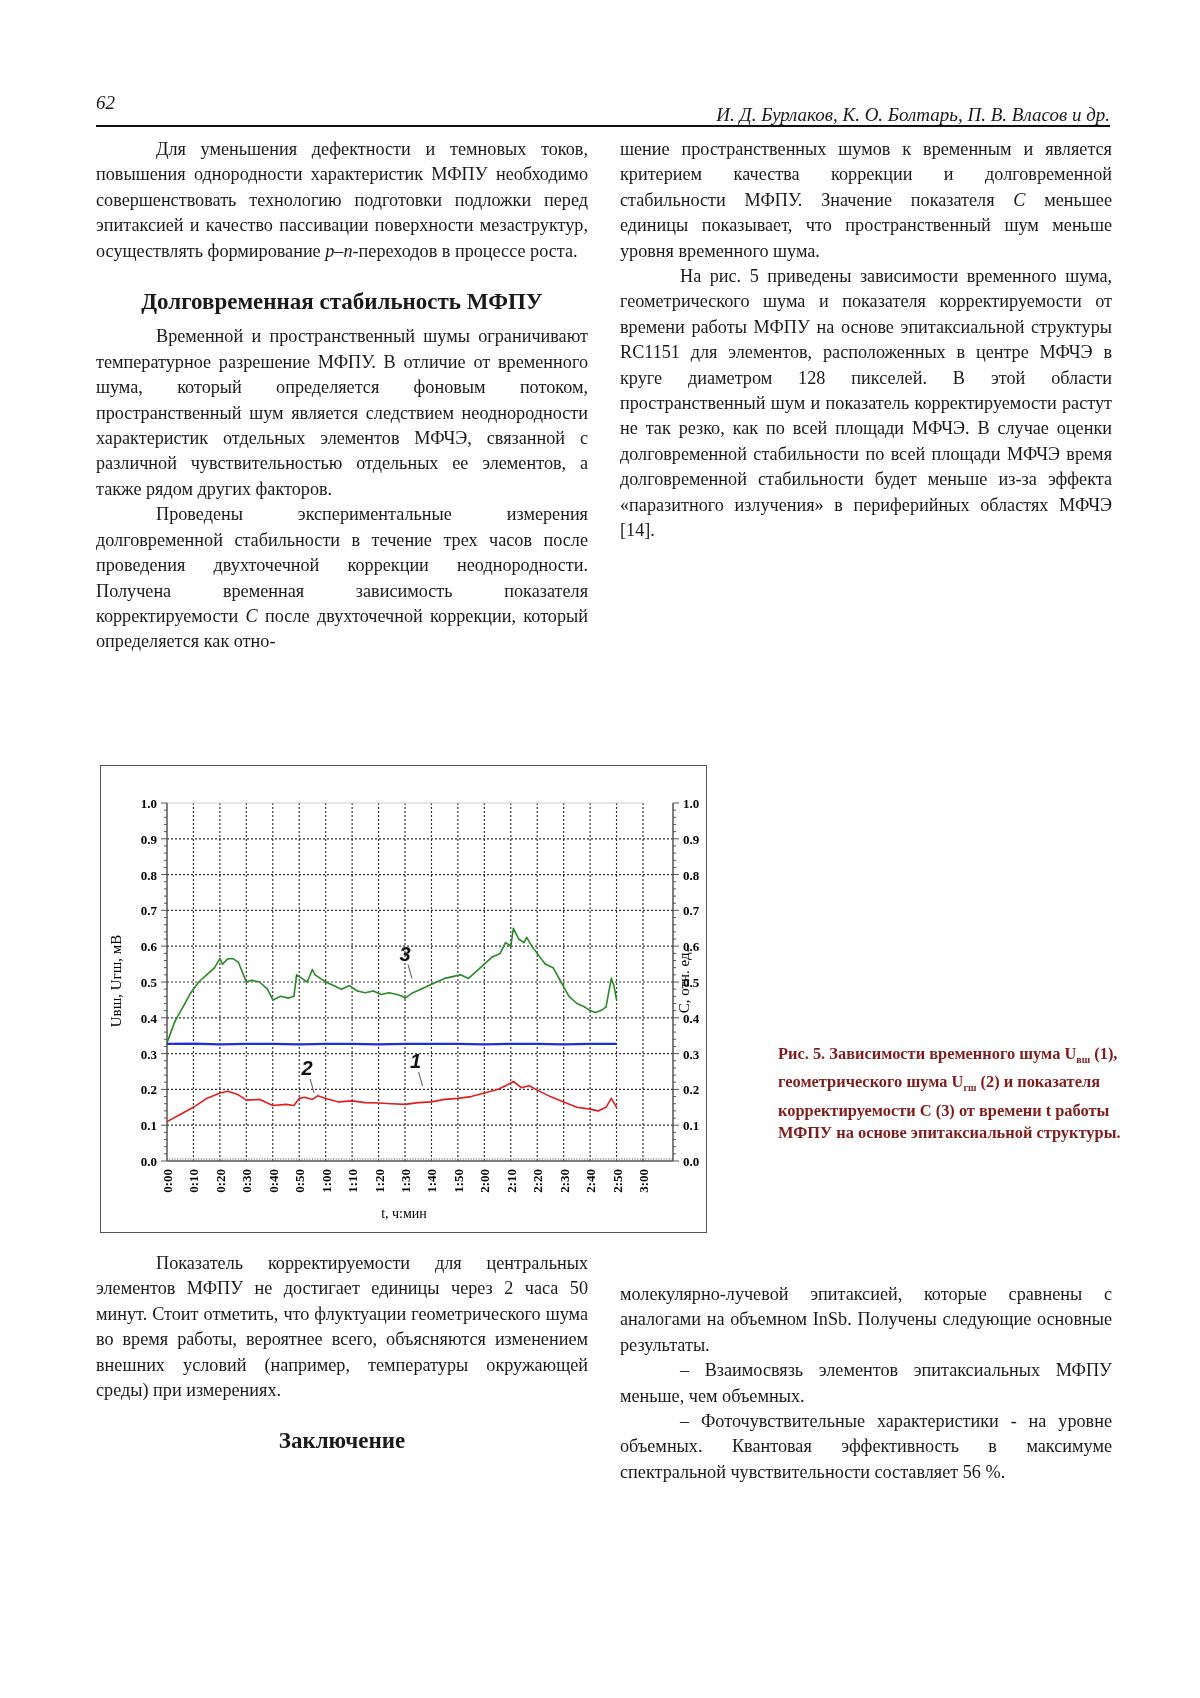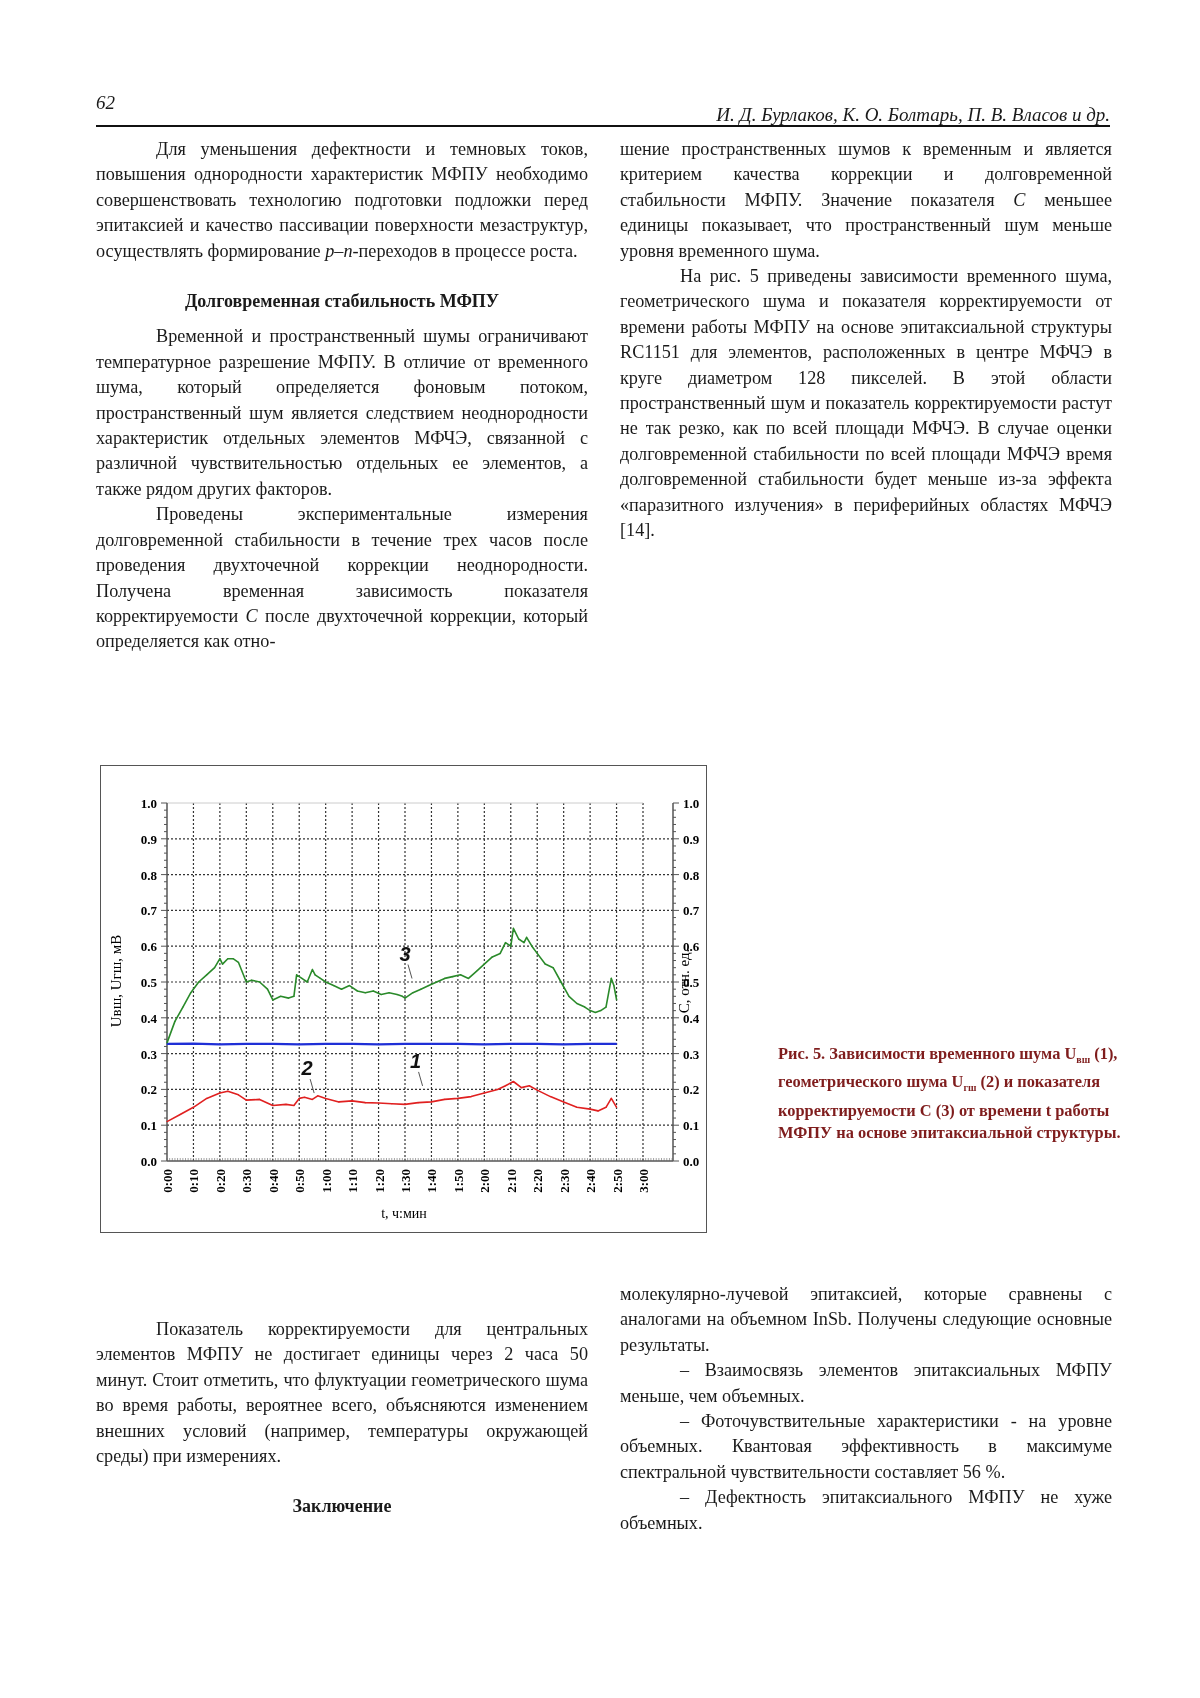--- a/index.html
+++ b/index.html
@@ -7,25 +7,25 @@
          font-family: "Liberation Serif", "DejaVu Serif", serif; color: #1a1a1a; }
   .running-head { position: absolute; top: 92px; left: 96px; right: 90px; height: 28px;
                   font-style: italic; font-size: 19px; }
   .running-head .pg { position: absolute; left: 0; top: 0; text-align: center; }
   .running-head .authors { position: absolute; right: 0; top: 12px; }
   .head-rule { position: absolute; top: 125px; left: 96px; width: 1014px; height: 2px; background: #111; }
 
   .col { position: absolute; width: 492px; font-size: 18.2px; line-height: 25.4px; text-align: justify; }
   .col p { margin: 0; text-indent: 60px; }
   .col p.noindent { text-indent: 0; }
-  .col h3 { margin: 0; font-size: 18px; font-weight: bold; text-align: center; text-indent: 0; }
+  .col h3 { margin: 0; font-size: 23px; font-weight: bold; text-align: center; text-indent: 0; }
   .col .dash { text-indent: 60px; }
   .col-left-top { left: 96px; top: 137px; }
   .col-right-top { left: 620px; top: 137px; }
-  .col-left-bot { left: 96px; top: 1317px; }
+  .col-left-bot { left: 96px; top: 1251px; }
   .col-right-bot { left: 620px; top: 1282px; }
   .spacer { height: 25px; }
   .spacer-sm { height: 10px; }
   i { font-style: italic; }
 
   .figure-frame { position: absolute; left: 100px; top: 765px; width: 607px; height: 468px;
                   border: 1.5px solid #555; box-sizing: border-box; background: #fff; }
   #chart { position: absolute; left: 0; top: 0; }
   .caption { position: absolute; left: 778px; top: 1043px; width: 345px; font-size: 16.4px;
              line-height: 22px; font-weight: bold; color: #7f1d1d; }
@@ -586,14 +586,13 @@
   <p>Показатель корректируемости для центральных элементов МФПУ не достигает единицы через 2 часа 50 минут. Стоит отметить, что флуктуации геометрического шума во время работы, вероятнее всего, объясняются изменением внешних условий (например, температуры окружающей среды) при измерениях.</p>
   <div class="spacer"></div>
   <h3>Заключение</h3>
   <div class="spacer-sm"></div>
 </div>
 
 <div class="col col-right-bot">
   <p class="noindent">молекулярно-лучевой эпитаксией, которые сравнены с аналогами на объемном InSb. Получены следующие основные результаты.</p>
   <p class="dash">– Взаимосвязь элементов эпитаксиальных МФПУ меньше, чем объемных.</p>
   <p class="dash">– Фоточувствительные характеристики - на уровне объемных. Квантовая эффективность в максимуме спектральной чувствительности составляет 56 %.</p>
-  <p class="dash">– Дефектность эпитаксиального МФПУ не хуже объемных.</p>
 </div>
 
 </body></html>

